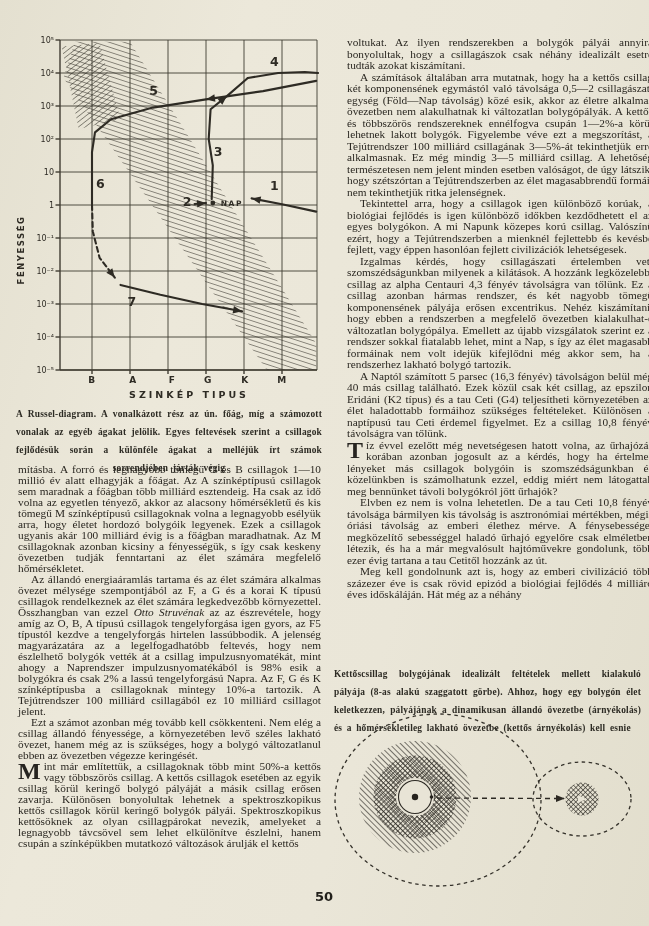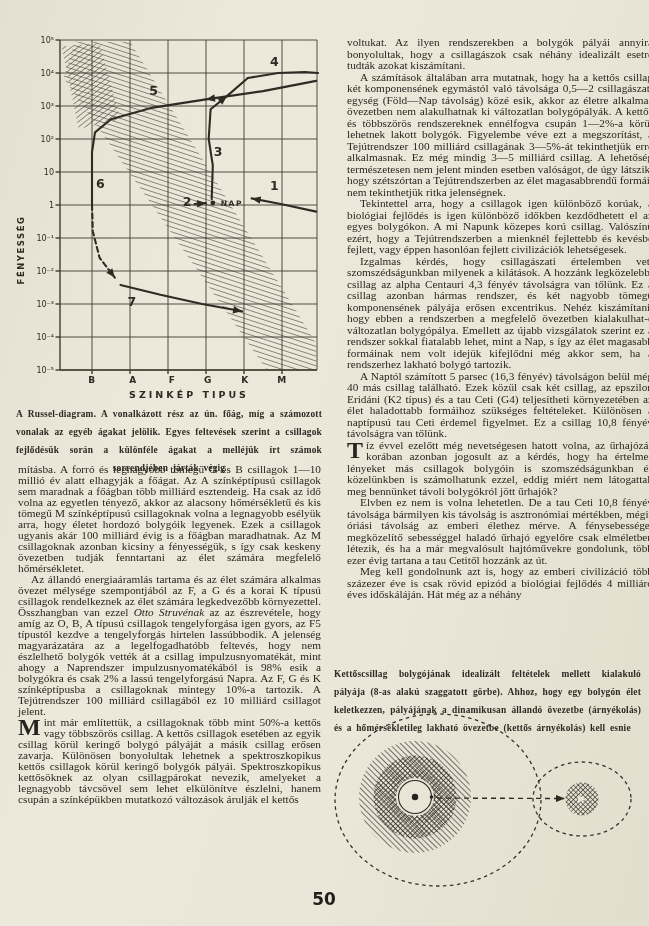--- a/index.html
+++ b/index.html
@@ -16,21 +16,21 @@
   #right-col{left:347px;top:37px;width:306px;line-height:11.5px;}
   .dropcap{float:left;font-size:24px;line-height:19px;font-weight:700;margin:1px 3px 0 0;color:#262420;}
   .caption{
     position:absolute;font-weight:700;font-size:9.4px;line-height:18px;
     text-align:justify;color:#2c2a23;letter-spacing:.2px;word-spacing:2px;
   }
   #chart-caption{left:16px;top:405px;width:306px;text-align-last:center;}
   #figure-caption{left:334px;top:665px;width:307px;}
   #page-number{
     position:absolute;left:284px;top:889px;width:80px;text-align:center;
-    font-family:"DejaVu Sans", sans-serif;font-weight:700;font-size:17px;color:#22201b;
+    font-family:"DejaVu Sans", sans-serif;font-weight:700;font-size:13px;color:#22201b;
   }
   svg{position:absolute;}
   #hr-svg{left:16px;top:26px;}
   #binary-svg{left:333px;top:698px;}
   .chart-label{font-family:"DejaVu Sans", sans-serif;fill:#2e2b24;}
   .tick{font-size:8px;}
   .xtick{font-size:9px;font-weight:700;letter-spacing:.5px;}
   .axis-title{font-size:9.5px;font-weight:700;letter-spacing:3px;}
   .branch-num{font-size:12.5px;font-weight:600;}
   .nap{font-size:7.5px;letter-spacing:1.5px;font-weight:600;}
@@ -149,20 +149,21 @@
 
   <text class="chart-label axis-title" x="173" y="372" text-anchor="middle">SZINKÉP TIPUS</text>
   <text class="chart-label tick" transform="translate(8,224) rotate(-90)" text-anchor="middle" style="font-size:8.5px;letter-spacing:1.5px;font-weight:600;">FÉNYESSÉG</text>
 </svg>
 
 <div id="chart-caption" class="caption">A Russel-diagram. A vonalkázott rész az ún. főág, míg a számozott vonalak az egyéb ágakat jelölik. Egyes feltevések szerint a csillagok fejlődésük során a különféle ágakat a melléjük írt számok sorrendjében járták végig</div>
 
 <div id="left-col" class="col">
   <p class="cont">mításba. A forró és legnagyobb tömegű O és B csillagok 1—10 millió év alatt elhagyják a főágat. Az A színképtípusú csillagok sem maradnak a főágban több milliárd esztendeig. Ha csak az idő volna az egyetlen tényező, akkor az alacsony hőmérsékletű és kis tömegű M színképtípusú csillagoknak volna a legnagyobb esélyük arra, hogy életet hordozó bolygóik legyenek. Ezek a csillagok ugyanis akár 100 milliárd évig is a főágban maradhatnak. Az M csillagoknak azonban kicsiny a fényességük, s így csak keskeny övezetben tudják fenntartani az élet számára megfelelő hőmérsékletet.</p>
   <p><span>Az állandó energiaáramlás tartama és az élet számára alkalmas övezet mélysége szempontjából az F, a G és a korai K típusú csillagok rendelkeznek az élet számára legkedvezőbb környezettel. Összhangban van ezzel </span><i>Otto Struvénak</i><span> az az észrevétele, hogy amíg az O, B, A típusú csillagok tengelyforgása igen gyors, az F5 típustól kezdve a tengelyforgás hirtelen lassúbbodik. A jelenség magyarázatára az a legelfogadhatóbb feltevés, hogy nem észlelhető bolygók vették át a csillag impulzusnyomatékát, mint ahogy a Naprendszer impulzusnyomatékából is 98% esik a bolygókra és csak 2% a lassú tengelyforgású Napra. Az F, G és K színképtípusba a csillagoknak mintegy 10%-a tartozik. A Tejútrendszer 100 milliárd csillagából ez 10 milliárd csillagot jelent.</span></p>
+  <p>Ezt a számot azonban még tovább kell csökkenteni. Nem elég a csillag állandó fényessége, a környezetében levő széles lakható övezet, hanem még az is szükséges, hogy a bolygó változatlanul ebben az övezetben végezze keringését.</p>
   <p class="dc"><span class="dropcap">M</span><span>int már említettük, a csillagoknak több mint 50%-a kettős vagy többszörös csillag. A kettős csillagok esetében az egyik csillag körül keringő bolygó pályáját a másik csillag erősen zavarja. Különösen bonyolultak lehetnek a spektroszkopikus kettős csillagok körül keringő bolygók pályái. Spektroszkopikus kettősöknek az olyan csillagpárokat nevezik, amelyeket a legnagyobb távcsövel sem lehet elkülönítve észlelni, hanem csupán a színképükben mutatkozó változások árulják el kettős</span></p>
 </div>
 
 <div id="right-col" class="col">
   <p class="cont">voltukat. Az ilyen rendszerekben a bolygók pályái annyira bonyolultak, hogy a csillagászok csak néhány idealizált esetre tudták azokat kiszámítani.</p>
   <p>A számítások általában arra mutatnak, hogy ha a kettős csillag két komponensének egymástól való távolsága 0,5—2 csillagászati egység (Föld—Nap távolság) közé esik, akkor az életre alkalmas övezetben nem alakulhatnak ki változatlan bolygópályák. A kettős és többszörös rendszereknek ennélfogva csupán 1—2%-a körül lehetnek lakott bolygók. Figyelembe véve ezt a megszorítást, a Tejútrendszer 100 milliárd csillagának 3—5%-át tekinthetjük erre alkalmasnak. Ez még mindig 3—5 milliárd csillag. A lehetőség természetesen nem jelent minden esetben valóságot, de úgy látszik, hogy szétszórtan a Tejútrendszerben az élet magasabbrendű formáit nem tekinthetjük ritka jelenségnek.</p>
   <p>Tekintettel arra, hogy a csillagok igen különböző korúak, a biológiai fejlődés is igen különböző időkben kezdődhetett el az egyes bolygókon. A mi Napunk közepes korú csillag. Valószínű ezért, hogy a Tejútrendszerben a mienknél fejlettebb és kevésbé fejlett, vagy éppen hasonlóan fejlett civilizációk lehetségesek.</p>
   <p>Izgalmas kérdés, hogy csillagászati értelemben vett szomszédságunkban milyenek a kilátások. A hozzánk legközelebbi csillag az alpha Centauri 4,3 fényév távolságra van tőlünk. Ez a csillag azonban hármas rendszer, és két nagyobb tömegű komponensének pályája erősen excentrikus. Nehéz kiszámítani, hogy ebben a rendszerben a megfelelő övezetben kialakulhat-e változatlan bolygópálya. Emellett az újabb vizsgálatok szerint ez a rendszer sokkal fiatalabb lehet, mint a Nap, s így az élet magasabb formáinak nem volt idejük kifejlődni még akkor sem, ha a rendszerhez lakható bolygó tartozik.</p>
   <p>A Naptól számított 5 parsec (16,3 fényév) távolságon belül még 40 más csillag található. Ezek közül csak két csillag, az epszilon Eridáni (K2 típus) és a tau Ceti (G4) teljesítheti környezetében az élet haladottabb formáihoz szükséges feltételeket. Különösen a naptípusú tau Ceti érdemel figyelmet. Ez a csillag 10,8 fényév távolságra van tőlünk.</p>
   <p class="dc"><span class="dropcap">T</span><span>íz évvel ezelőtt még nevetségesen hatott volna, az űrhajózás korában azonban jogosult az a kérdés, hogy ha értelmes lényeket más csillagok bolygóin is szomszédságunkban és közelünkben is számolhatunk ezzel, eddig miért nem látogattak meg bennünket távoli bolygókról jött űrhajók?</span></p>

